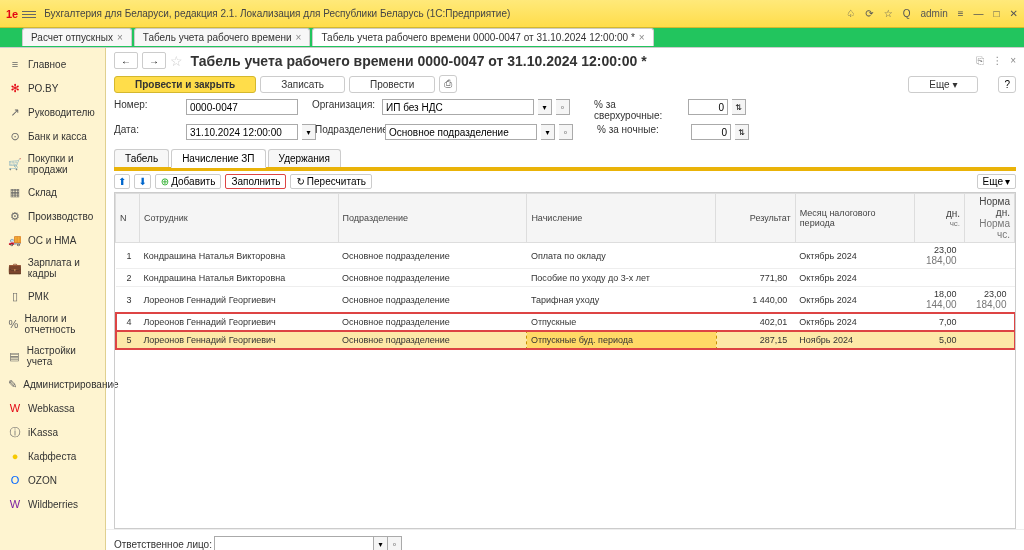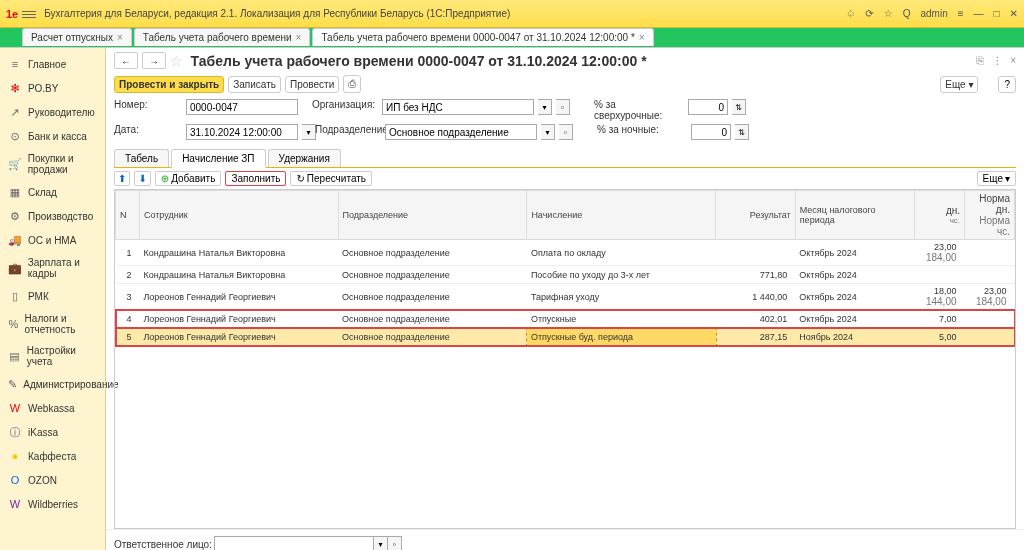--- a/index.html
+++ b/index.html
@@ -19,34 +19,34 @@
 .sidebar{width:106px;background:#fef4d0;border-right:1px solid #e0d090;padding-top:4px}
 .side-item{display:flex;align-items:center;padding:5px 8px;gap:6px;color:#333;font-size:10px;cursor:pointer}
 .side-icon{width:14px;height:14px;display:flex;align-items:center;justify-content:center;font-size:11px}
 .content{flex:1;display:flex;flex-direction:column;overflow:hidden}
 .doc-header{display:flex;align-items:center;padding:4px 8px;gap:4px}
 .nav-btn{border:1px solid #ccc;background:#fff;padding:2px 6px;border-radius:2px;cursor:pointer;font-size:10px}
 .star{color:#ccc;font-size:14px;cursor:pointer}
 .doc-title{font-size:14px;font-weight:bold;color:#333;margin-left:4px}
 .doc-header-right{margin-left:auto;display:flex;gap:8px;color:#888}
 .toolbar{display:flex;align-items:center;padding:2px 8px;gap:4px}
-.btn{border:1px solid #ccc;background:#fff;padding:2px 4px;border-radius:3px;cursor:pointer;font-size:10px;color:#333}
+.btn{border:1px solid #ccc;background:#fff;padding:2px 20px;border-radius:3px;cursor:pointer;font-size:10px;color:#333}
 .btn.primary{background:#ffdd4a;border-color:#d4b82e;font-weight:bold}
 .btn.icon-btn{padding:2px 4px}
 .toolbar-right{margin-left:auto;display:flex;gap:20px}
 .help-btn{border:1px solid #ccc;padding:1px 5px;border-radius:3px;background:#fff}
 .form-rows{padding:4px 8px}
 .form-row{display:flex;align-items:flex-start;gap:4px;margin-bottom:3px}
 .form-label{width:68px;color:#333;font-size:10px}
 .form-input{border:1px solid #aaa;padding:1px 3px;font-size:10px;background:#fff;height:16px}
 .form-input.w1{width:112px}
 .form-input.w2{width:152px}
 .input-btn{border:1px solid #aaa;border-left:none;background:#f5f5f5;width:14px;height:16px;font-size:8px;display:flex;align-items:center;justify-content:center}
 .pct-label{font-size:10px;color:#333;margin-left:20px;width:90px}
-.sub-tabs{display:flex;border-bottom:1px solid #eab308;margin:2px 8px 0}
+.sub-tabs{display:flex;border-bottom:4px solid #eab308;margin:2px 8px 0}
 .sub-tab{padding:3px 10px;border:1px solid #ccc;border-bottom:none;background:#f7f7f7;font-size:10px;border-radius:3px 3px 0 0;margin-right:2px;cursor:pointer}
 .sub-tab.active{background:#fff;border-bottom:1px solid #fff;margin-bottom:-1px}
 .table-toolbar{display:flex;align-items:center;padding:3px 8px;gap:4px}
 .tbl-btn{border:1px solid #ccc;background:#fff;padding:1px 5px;border-radius:2px;font-size:10px;cursor:pointer;display:flex;align-items:center;gap:2px}
 .tbl-btn.icon{padding:1px 3px}
 .tbl-btn.highlighted{border-color:#d44}
 .plus-ic{color:#2a2}
 .data-table{margin:0 8px;border:1px solid #ccc;flex:1;overflow:auto;position:relative}
 .data-table table{width:100%;border-collapse:collapse}
 .data-table th{background:#f5f5f5;border:1px solid #ddd;padding:2px 4px;font-size:9px;font-weight:normal;color:#444;text-align:left}

